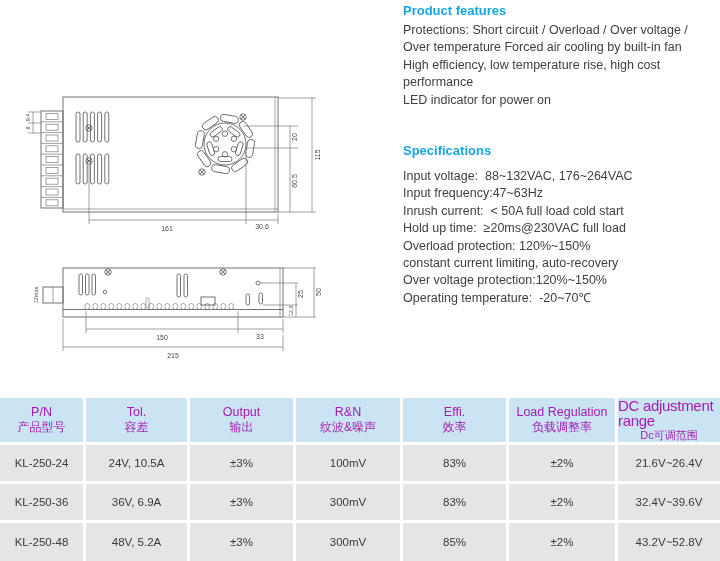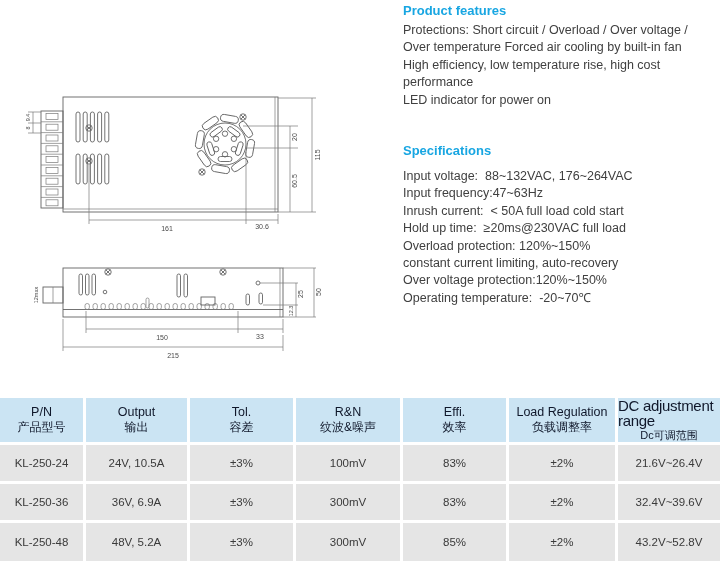--- a/index.html
+++ b/index.html
@@ -25,21 +25,21 @@
   
   .spec-table{
     position:absolute;left:0;top:398px;width:720px;height:163px;
     display:grid;
     grid-template-columns:83px 101px 103px 104px 103px 106px 102px;
     grid-template-rows:44px 36px 36px 38px;
     column-gap:3px;row-gap:3px;background:#ffffff;
   }
   .th{
     background:#cbe4f3;display:flex;flex-direction:column;align-items:center;justify-content:center;
-    color:#0f172a;line-height:15px;
+    color:#a21caf;line-height:15px;
   }
   .th .en{font-size:12.5px;}
   .th .cn{font-size:12px;}
   .th.condensed .en{font-size:15px;letter-spacing:-0.3px;}
   .th.condensed .cn{font-size:11px;}
   .td{
     background:#e5e5e5;display:flex;align-items:center;justify-content:center;
     font-size:11.5px;color:#3a3a3a;
   }
 </style>
@@ -285,26 +285,26 @@
   </div>
 </div>
 
 <div class="spec-table">
 
   <div class="th">
     <span class="en">P/N</span>
     <span class="cn">产品型号</span>
   </div>
   <div class="th">
+    <span class="en">Tol.</span>
+    <span class="cn">容差</span>
+  </div>
+  <div class="th">
     <span class="en">Output</span>
     <span class="cn">输出</span>
-  </div>
-  <div class="th">
-    <span class="en">Tol.</span>
-    <span class="cn">容差</span>
   </div>
   <div class="th">
     <span class="en">R&amp;N</span>
     <span class="cn">纹波&amp;噪声</span>
   </div>
   <div class="th">
     <span class="en">Effi.</span>
     <span class="cn">效率</span>
   </div>
   <div class="th">

